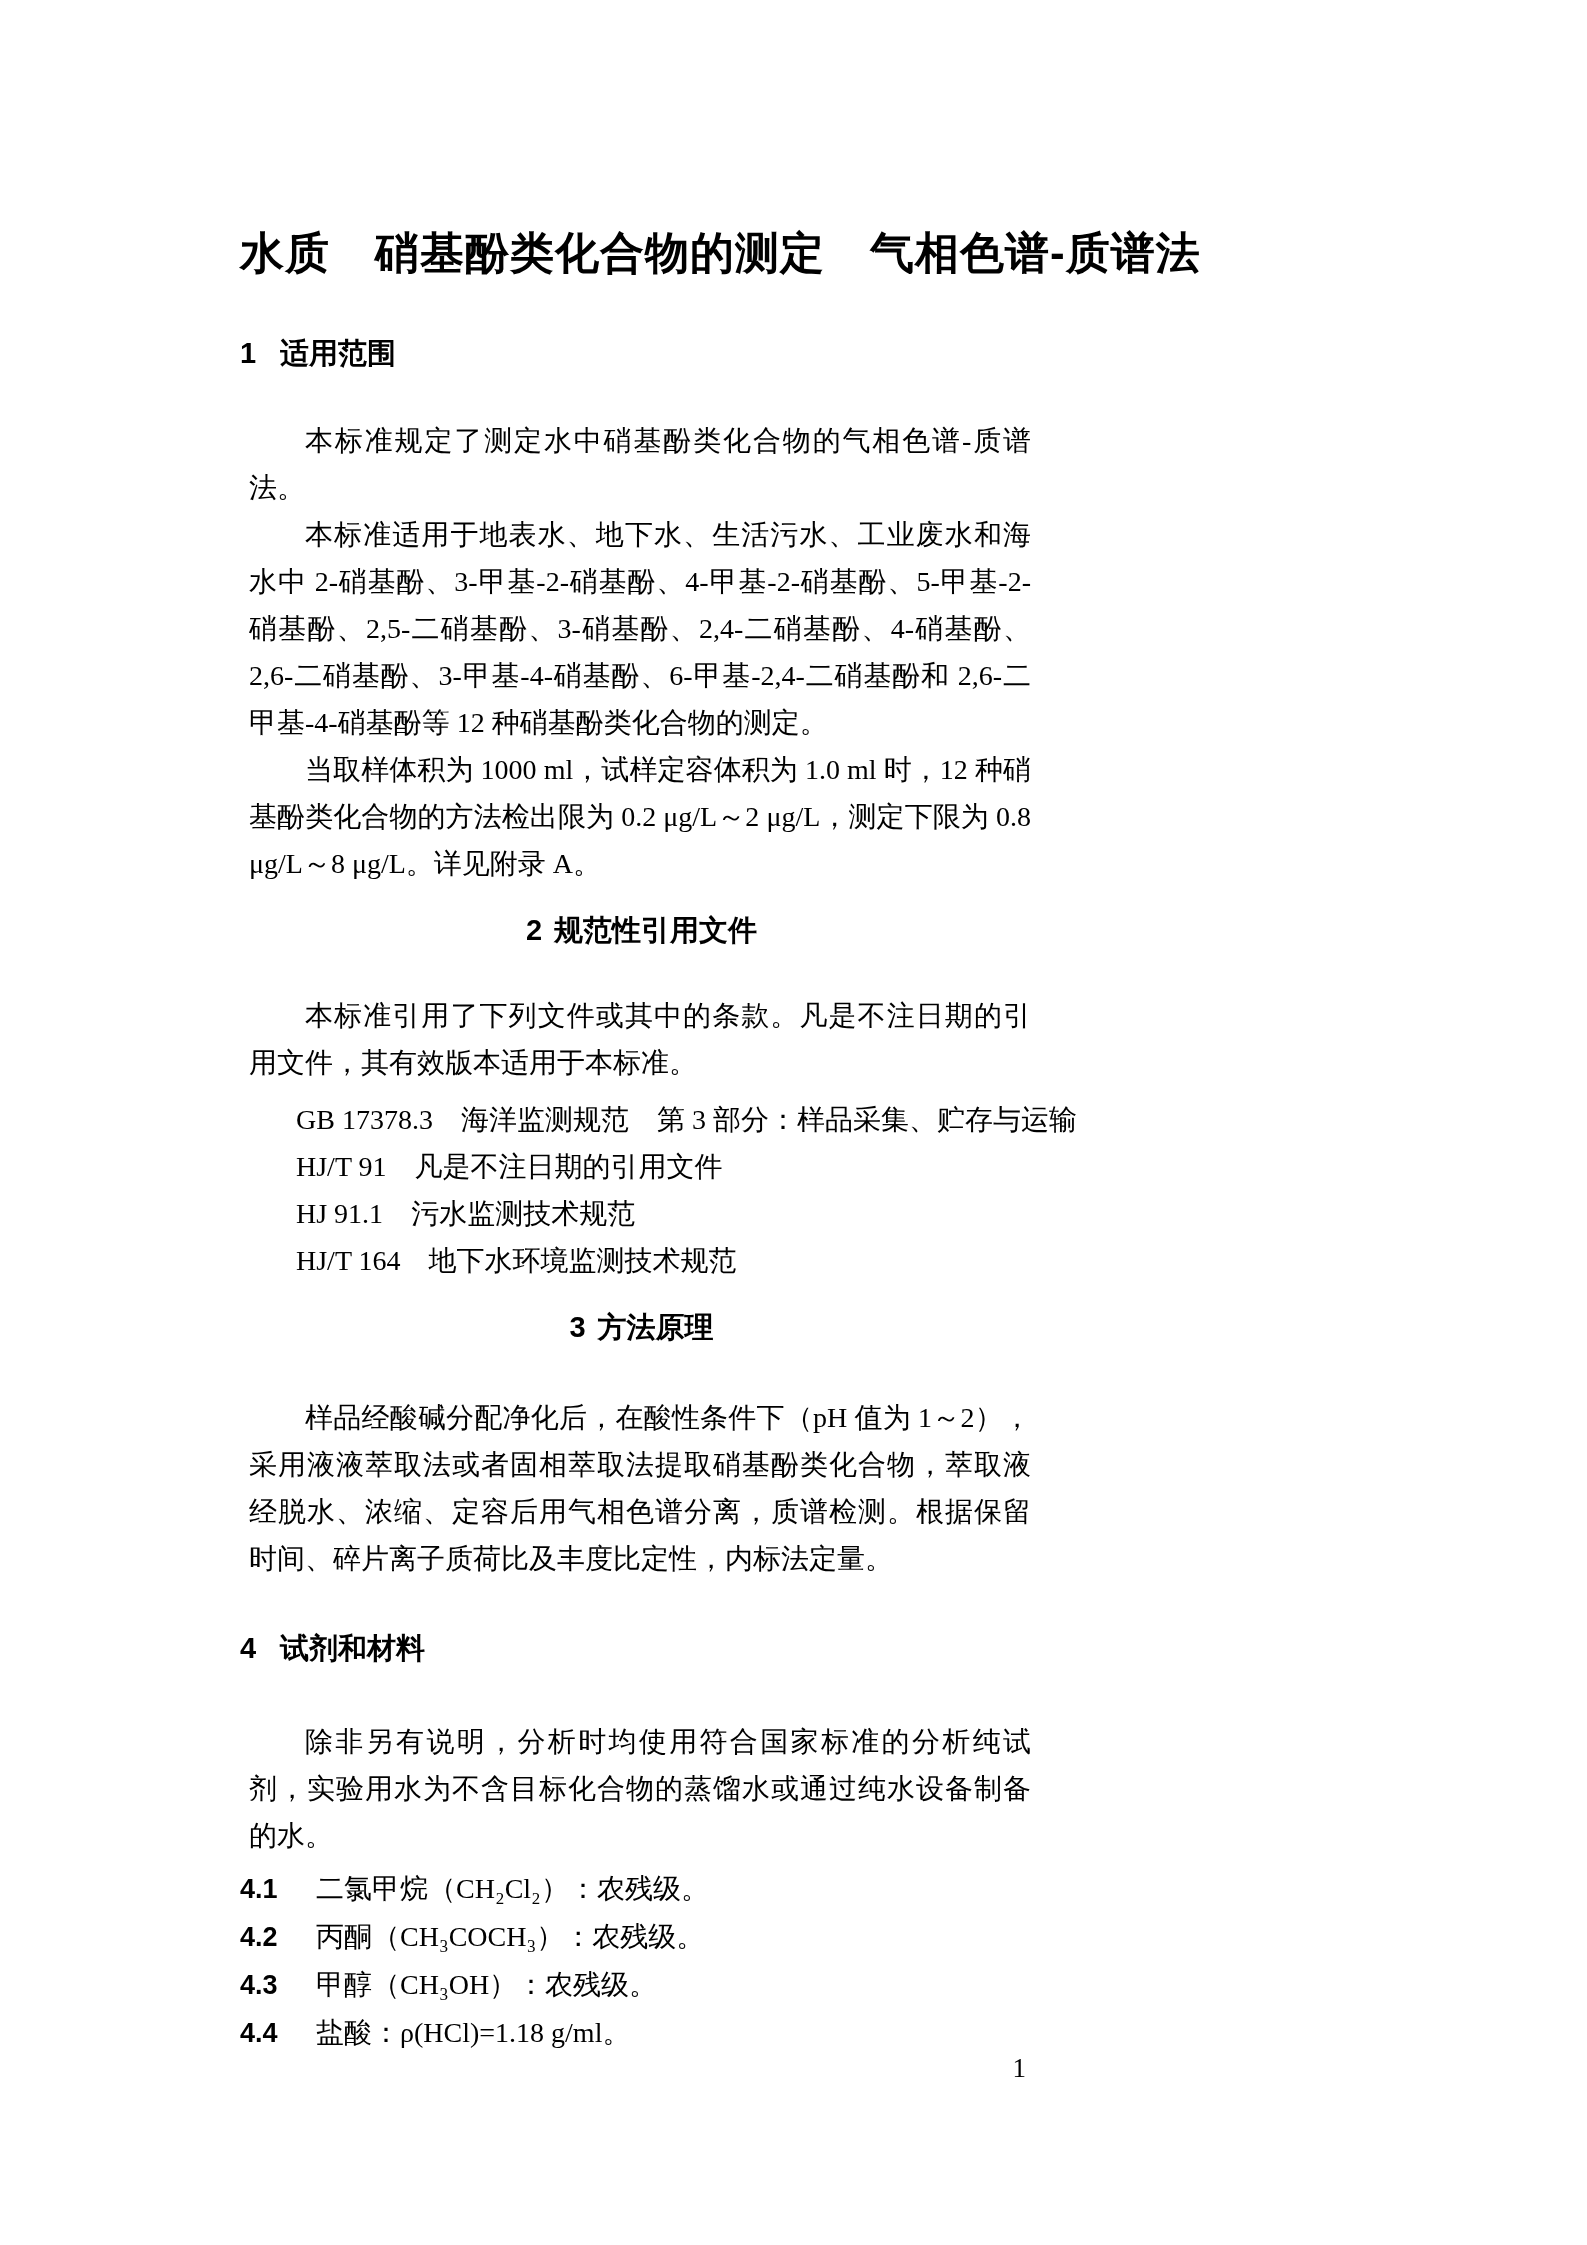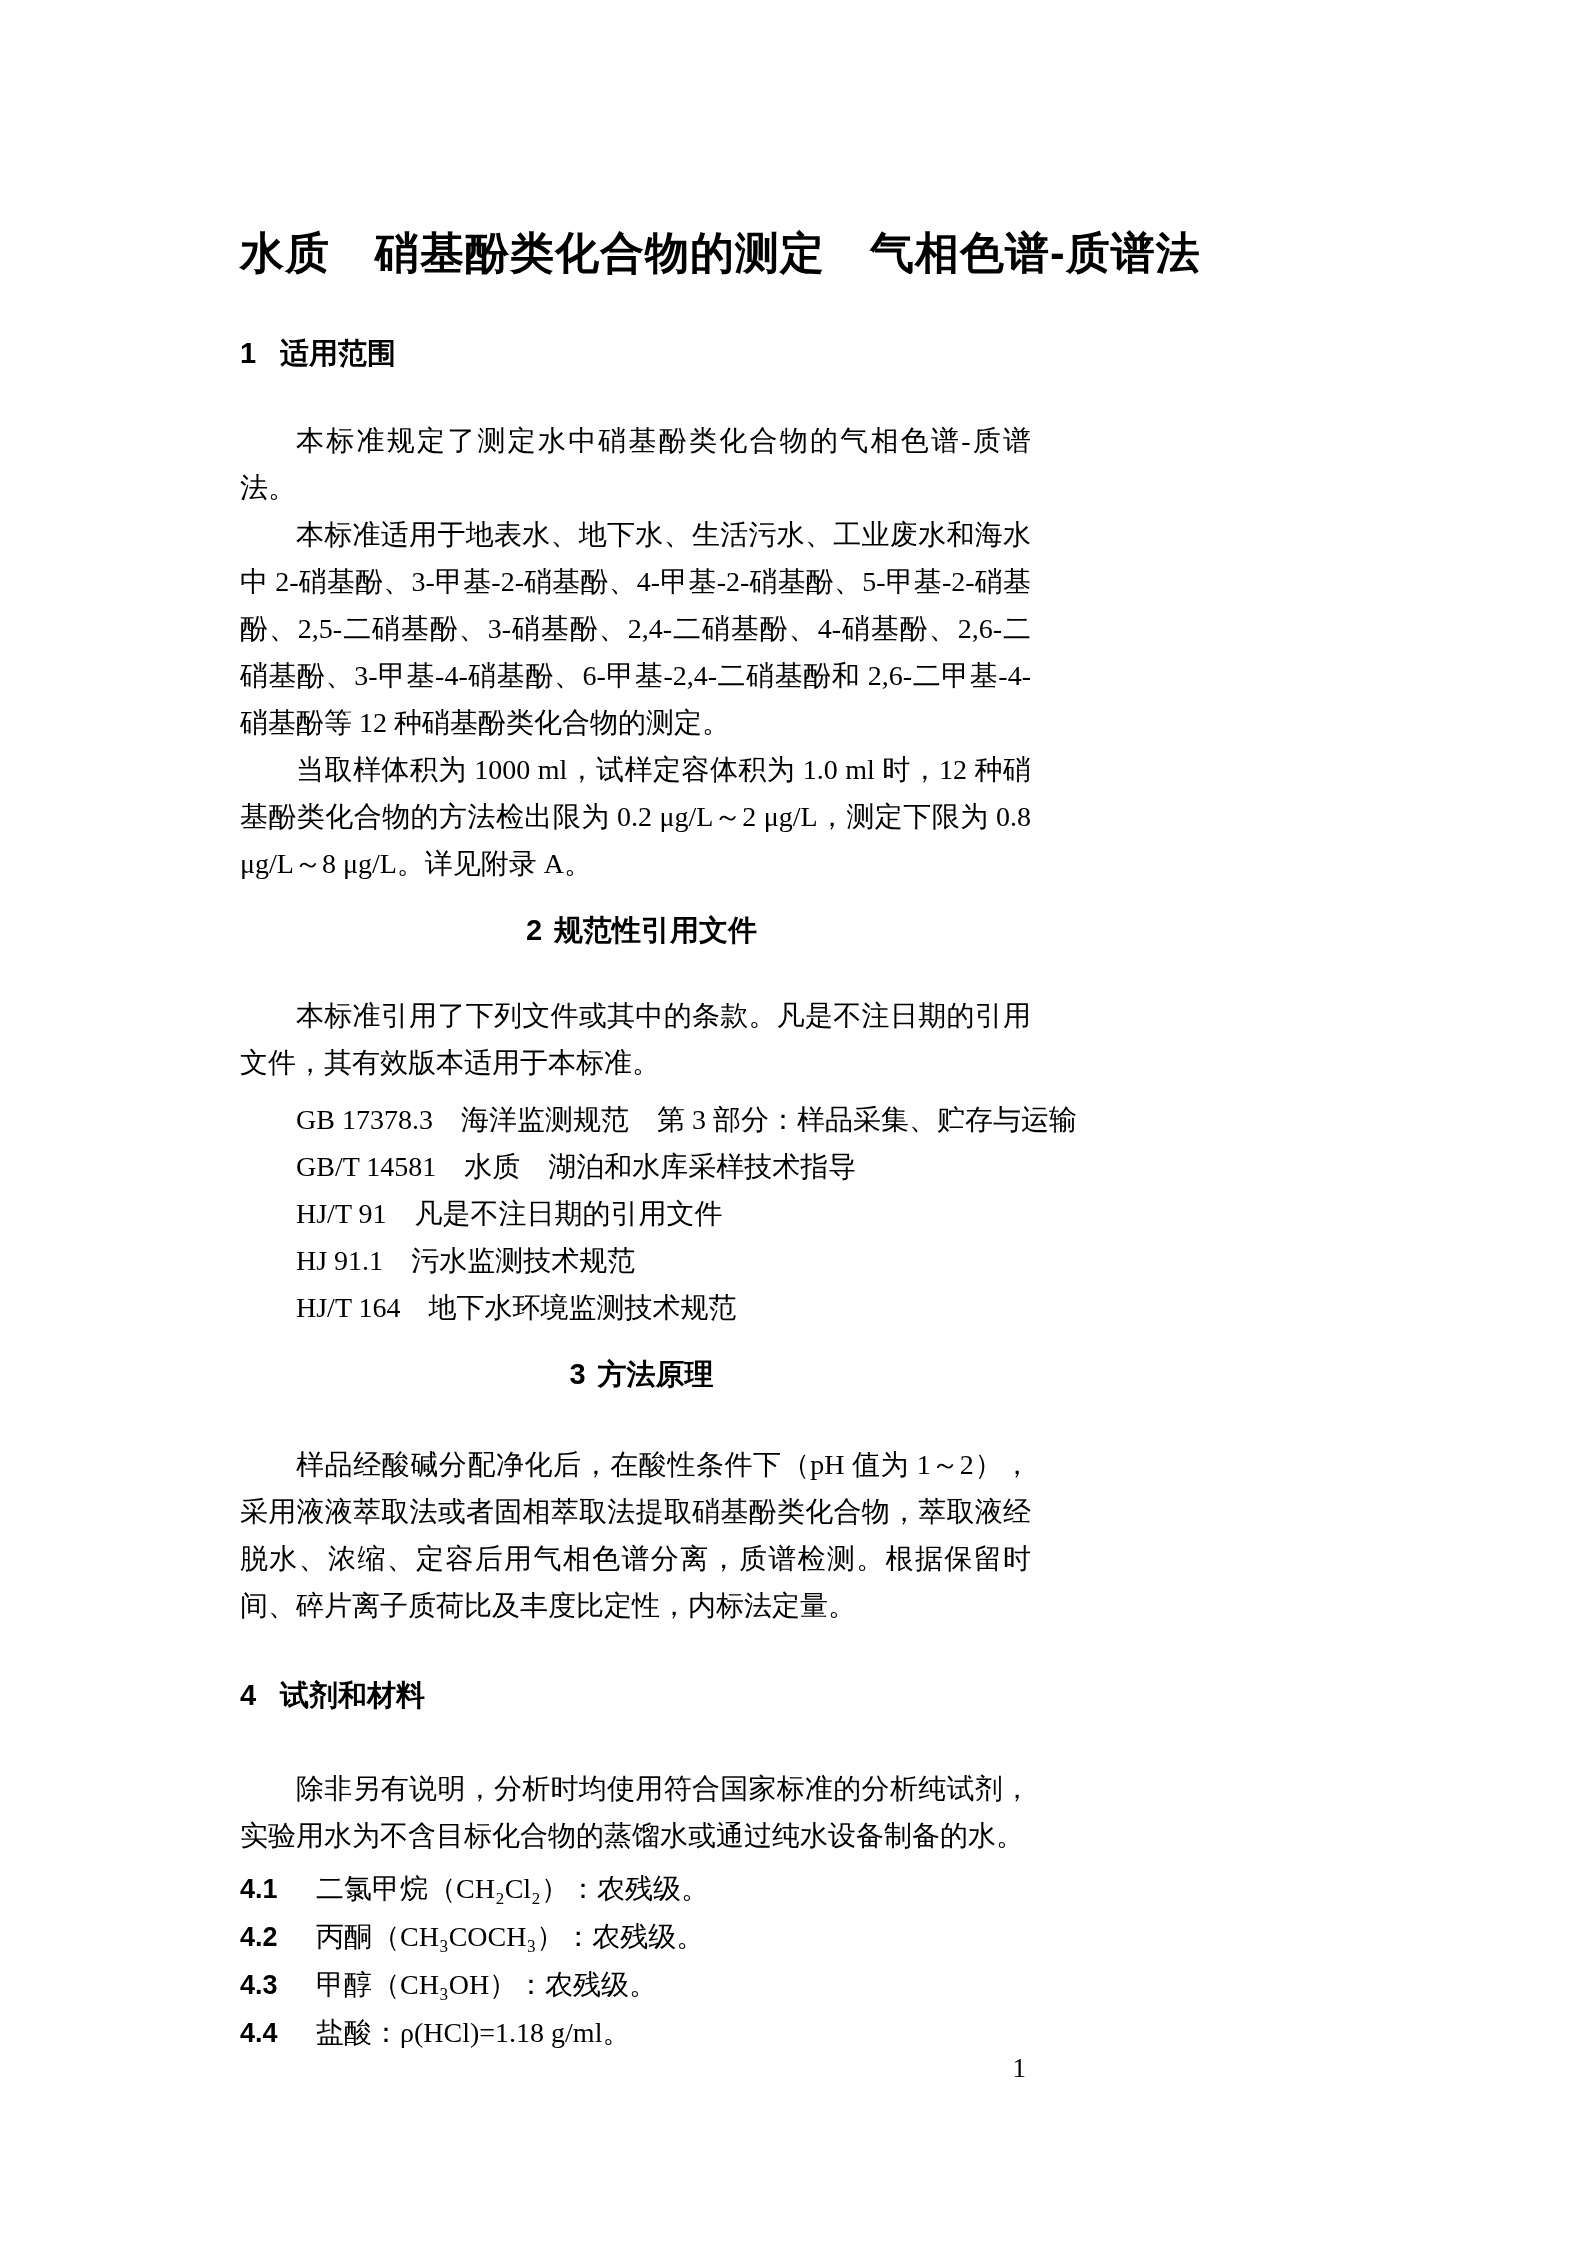--- a/index.html
+++ b/index.html
@@ -24,20 +24,21 @@
     line-height: 54px;
     text-align: center;
     letter-spacing: 1px;
     white-space: nowrap;
   }
   p { margin: 0; }
   .para {
     text-indent: 2em;
     text-align: justify;
     text-justify: inter-ideograph;
+    margin-left: 9px;
   }
   .warning {
     margin-top: 42px;
     font-weight: bold;
     text-indent: 2em;
     text-align: justify;
   }
   .heading {
     font-family: "Liberation Sans", "DejaVu Sans", sans-serif;
     font-weight: bold;
@@ -88,23 +89,20 @@
 
   <div class="heading mt-44">
     <span class="h-num">2</span><span>规范性引用文件</span>
   </div>
   <p class="para mt-38">本标准引用了下列文件或其中的条款。凡是不注日期的引用文件，其有效版本适用于本标准。</p>
   <div class="refs">
     <div class="ref-line">
       <span class="ref-code">GB 17378.3</span><span>海洋监测规范　第 3 部分：样品采集、贮存与运输</span>
     </div>
     <div class="ref-line">
-      <span class="ref-code">GB/T 14581</span><span>水质　湖泊和水库采样技术指导</span>
-    </div>
-    <div class="ref-line">
       <span class="ref-code">HJ/T 91</span><span>凡是不注日期的引用文件</span>
     </div>
     <div class="ref-line">
       <span class="ref-code">HJ 91.1</span><span>污水监测技术规范</span>
     </div>
     <div class="ref-line">
       <span class="ref-code">HJ/T 164</span><span>地下水环境监测技术规范</span>
     </div>
   </div>
 

